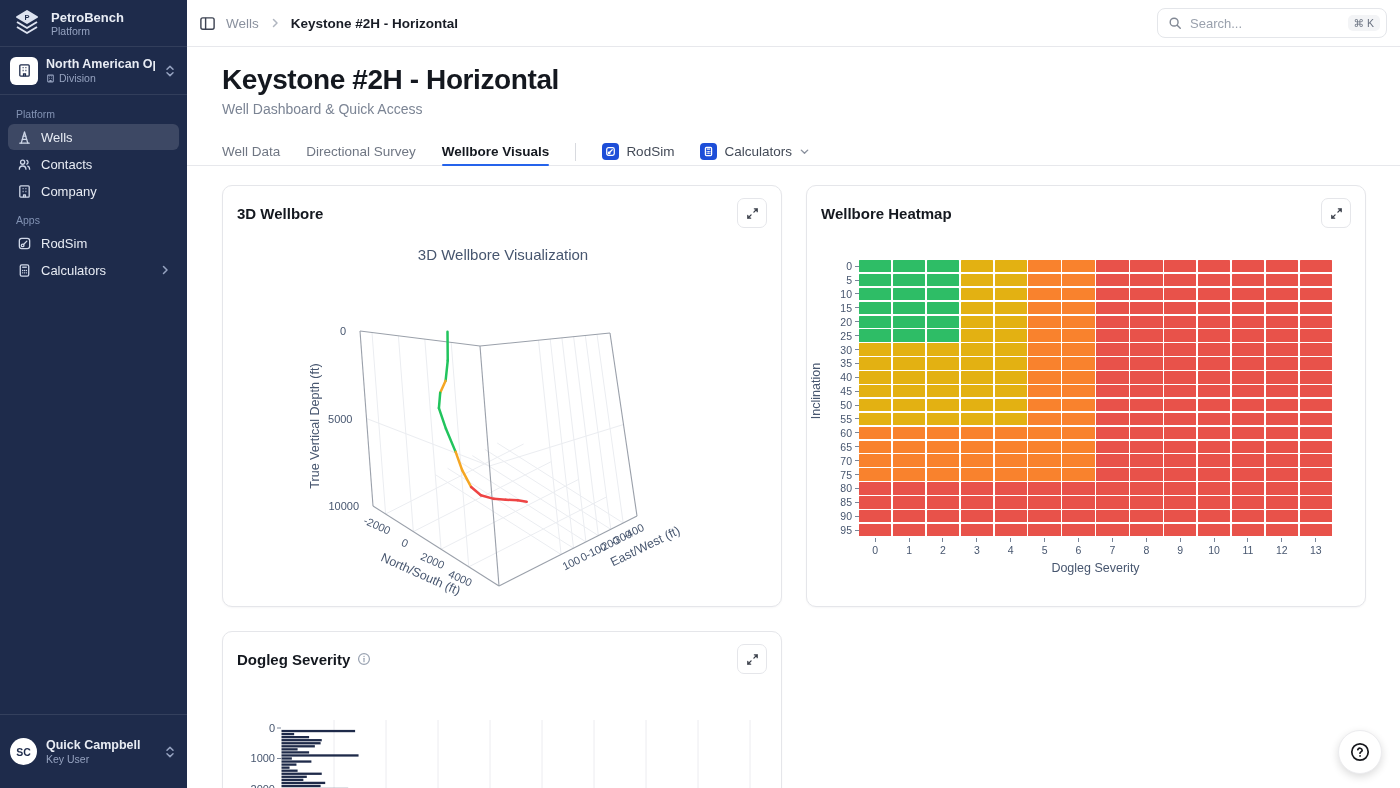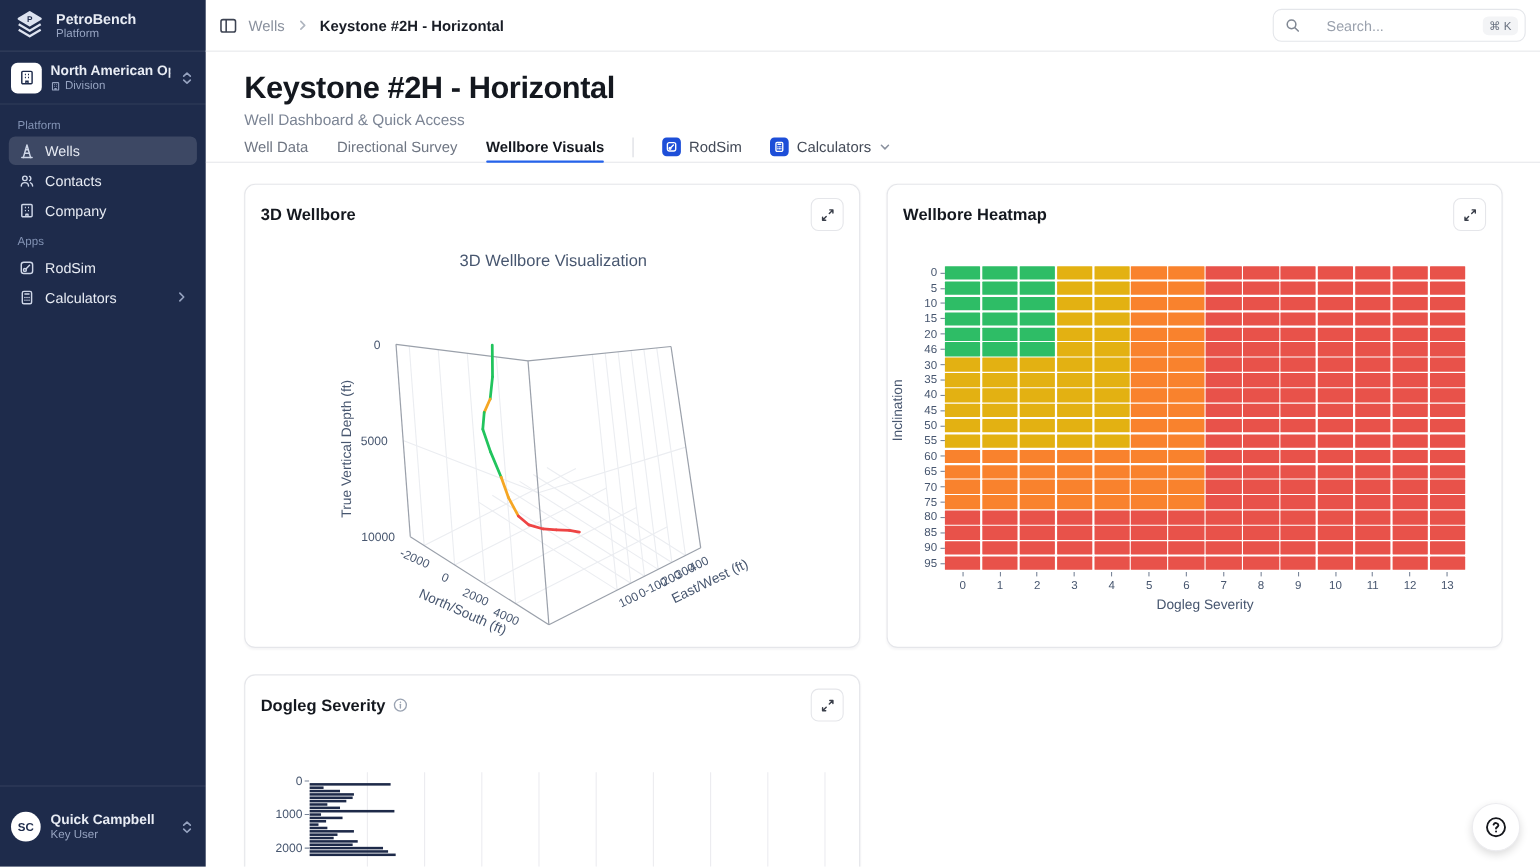--- a/index.html
+++ b/index.html
@@ -41,30 +41,30 @@
 
   
   .main { flex:1; min-width:0; display:flex; flex-direction:column; position:relative;}
   .topbar { height:47px; flex-shrink:0; display:flex; align-items:center; gap:10px;
     padding:0 13px 0 12px; border-bottom:1px solid #e7e8ec;}
   .tb-toggle { color:#3d4352; display:grid; place-items:center; cursor:pointer;}
   .crumb-parent { font-size:13.5px; color:#8a919e; cursor:pointer;}
   .crumb-sep { color:#b0b6c0; display:grid; place-items:center;}
   .crumb-current { font-size:13.5px; color:#191d26; font-weight:600;}
   .search { margin-left:auto; width:230px; height:30px; border:1px solid #e4e6ea; border-radius:8px;
-    display:flex; align-items:center; gap:24px; padding:0 6px 0 10px; cursor:text; background:#fff;}
+    display:flex; align-items:center; gap:8px; padding:0 6px 0 10px; cursor:text; background:#fff;}
   .search-icon { color:#818894; display:grid; place-items:center;}
   .search-ph { flex:1; font-size:13px; color:#9aa1ad;}
   .kbd { background:#f3f4f6; border-radius:5px; padding:2px 6px; font-size:10.5px; color:#6a7280;}
 
   .content { flex:1; overflow:hidden;}
   .page-head { padding:16px 35px 0;}
   .page-title { font-size:28px; line-height:34px; font-weight:800; color:#14181f; letter-spacing:-0.4px;}
   .page-sub { font-size:14px; color:#7b8494; margin-top:4px; line-height:17px;}
-  .tabbar { display:flex; align-items:center; gap:26px; height:28px; margin-top:2px;
+  .tabbar { display:flex; align-items:center; gap:26px; height:28px; margin-top:20px;
     padding:0 35px; border-bottom:1px solid #e7e8ec;}
   .tab { position:relative; height:100%; display:flex; align-items:center; font-size:13.5px;
     color:#6f7683; cursor:pointer; white-space:nowrap;}
   .tab.active { color:#14181f; font-weight:600;}
   .tab.active::after { content:""; position:absolute; left:0; right:0; bottom:-1px; height:2px;
     background:#2563eb; border-radius:1px;}
   .tab-sep { width:1px; height:18px; background:#d8dadf;}
   .app-tab { display:flex; align-items:center; gap:7px; font-size:13.5px; color:#434a57; cursor:pointer;}
   .app-tab-icon { width:17px; height:17px; border-radius:4px; background:#1d4ed8; color:#fff;
     display:grid; place-items:center;}
@@ -403,21 +403,21 @@
             <div class="hm-plot">
               <div class="hm-ytitle">
                 <span id="hmYTitle">Inclination</span>
               </div>
               <div class="hm-ylabels" id="hmYLabels">
                   <div class="hm-ylab">0</div>
                   <div class="hm-ylab">5</div>
                   <div class="hm-ylab">10</div>
                   <div class="hm-ylab">15</div>
                   <div class="hm-ylab">20</div>
-                  <div class="hm-ylab">46</div>
+                  <div class="hm-ylab">25</div>
                   <div class="hm-ylab">30</div>
                   <div class="hm-ylab">35</div>
                   <div class="hm-ylab">40</div>
                   <div class="hm-ylab">45</div>
                   <div class="hm-ylab">50</div>
                   <div class="hm-ylab">55</div>
                   <div class="hm-ylab">60</div>
                   <div class="hm-ylab">65</div>
                   <div class="hm-ylab">70</div>
                   <div class="hm-ylab">75</div>

